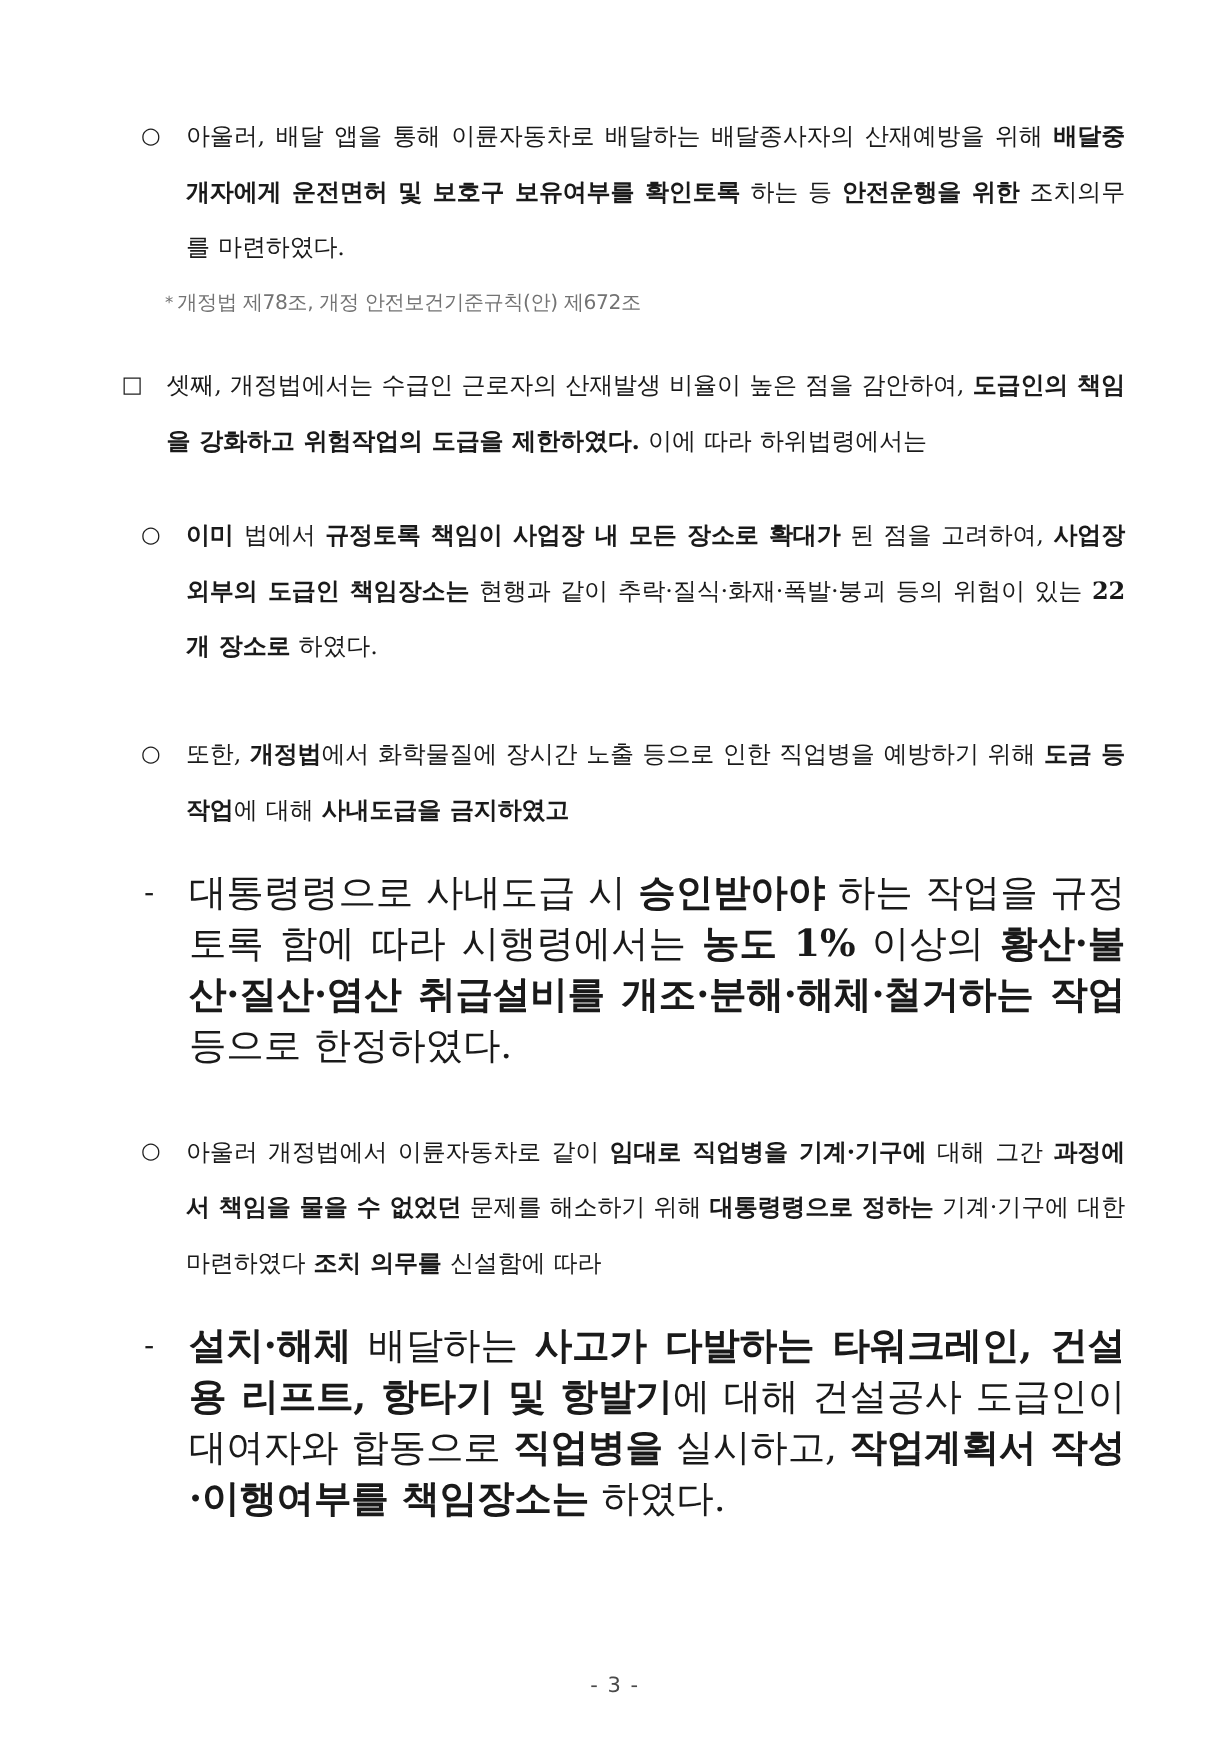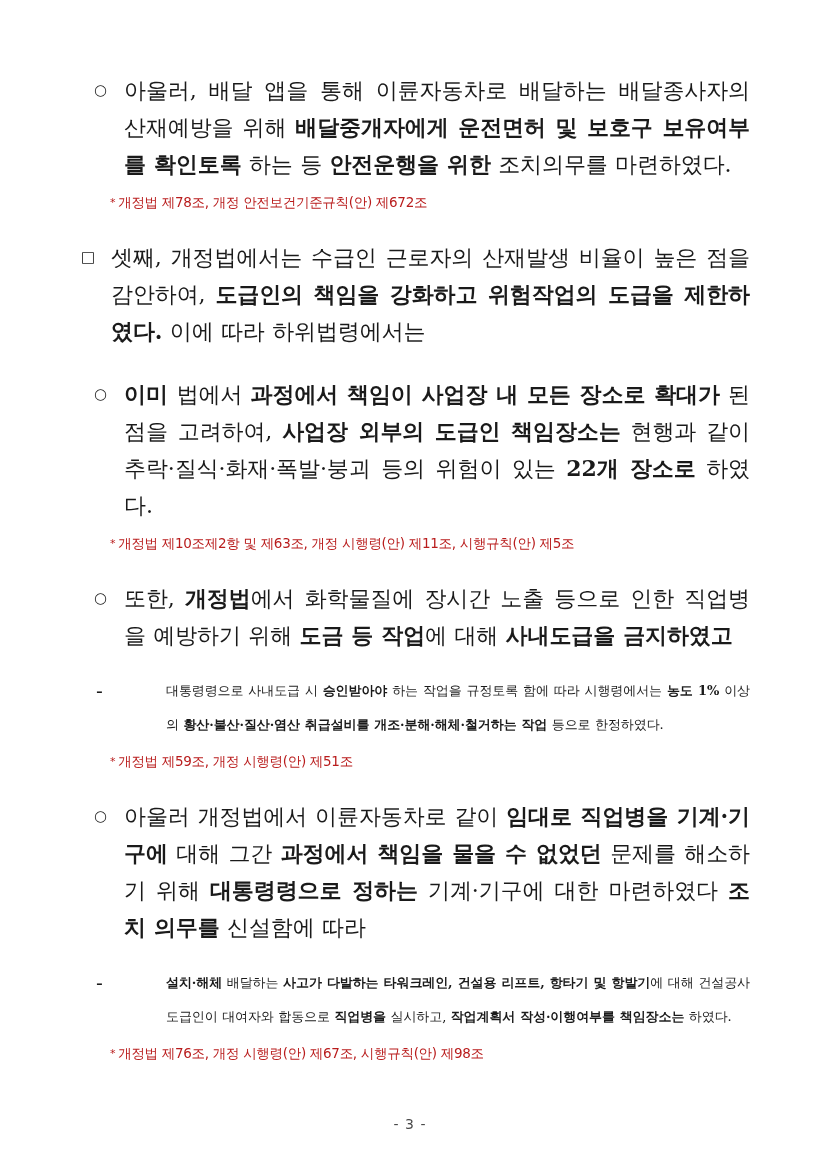--- a/index.html
+++ b/index.html
@@ -52,44 +52,43 @@
   }
   .bullet-dash {
     width: 30px;
     font-size: 19px;
     padding-left: 16px;
     line-height: 34px;
   }
 
   .body-text {
     flex: 1 1 auto;
-    font-size: 22px;
+    font-size: 16px;
     line-height: 37px;
     text-align: justify;
     text-justify: inter-character;
     letter-spacing: -0.1px;
     word-spacing: 0.5px;
     text-align-last: left;
   }
   .body-text.dash-text {
-    font-size: 13px;
+    font-size: 25px;
     line-height: 34px;
-    margin-left: 40px;
   }
 
   b, .b {
     font-weight: 700;
   }
 
   
   .footnote {
     font-family: "DejaVu Sans", "Liberation Sans", sans-serif;
     font-size: 13.5px;
     line-height: 20px;
-    color: #b91c1c;
+    color: #737373;
     padding-left: 30px;
     letter-spacing: -0.3px;
     white-space: nowrap;
   }
   .footnote .star {
     font-size: 11px;
     vertical-align: 1px;
     padding-right: 3px;
   }
 
@@ -131,64 +130,55 @@
 
   <div class="block">
     <span class="bullet bullet-square">□</span>
     <div class="body-text"><span>셋째, 개정법에서는 수급인 근로자의 산재발생 비율이 높은 점을 감안하여, </span><span class="b">도급인의 책임을 강화하고 위험작업의 도급을 제한하였다.</span><span> 이에 따라 하위법령에서는</span></div>
   </div>
 
   <div class="gap-lg"></div>
 
   <div class="block">
     <span class="bullet bullet-circle">○</span>
-    <div class="body-text"><span class="b">이미 </span><span>법에서 </span><span class="b">과정에서 책임이 사업장 내 모든 장소로 확대가</span><span> 된 점을 고려하여, </span><span class="b">사업장 외부의 도급인 책임장소는</span><span> 현행과 같이 추락·질식·화재·폭발·붕괴 등의 위험이 있는 </span><span class="b">22개 장소로</span><span> 하였다.</span></div>
+    <div class="body-text"><span class="b">이미 </span><span>법에서 </span><span class="b">규정토록 책임이 사업장 내 모든 장소로 확대가</span><span> 된 점을 고려하여, </span><span class="b">사업장 외부의 도급인 책임장소는</span><span> 현행과 같이 추락·질식·화재·폭발·붕괴 등의 위험이 있는 </span><span class="b">22개 장소로</span><span> 하였다.</span></div>
   </div>
 
   <div class="gap-sm"></div>
 
-  <div class="footnote">
-    <span class="star">*</span><span>개정법 제10조제2항 및 제63조, 개정 시행령(안) 제11조, 시행규칙(안) 제5조</span>
-  </div>
 
   <div class="gap-lg"></div>
 
   <div class="block">
     <span class="bullet bullet-circle">○</span>
     <div class="body-text"><span>또한, </span><span class="b">개정법</span><span>에서 화학물질에 장시간 노출 등으로 인한 직업병을 예방하기 위해 </span><span class="b">도금 등 작업</span><span>에 대해 </span><span class="b">사내도급을 금지하였고</span></div>
   </div>
 
   <div class="gap-md"></div>
 
   <div class="block">
     <span class="bullet bullet-dash">-</span>
     <div class="body-text dash-text"><span>대통령령으로 사내도급 시 </span><span class="b">승인받아야</span><span> 하는 작업을 규정토록 함에 따라 시행령에서는 </span><span class="b">농도 1%</span><span> 이상의 </span><span class="b">황산·불산·질산·염산 취급설비를 개조·분해·해체·철거하는 작업</span><span> 등으로 한정하였다.</span></div>
   </div>
 
   <div class="gap-sm"></div>
 
-  <div class="footnote">
-    <span class="star">*</span><span>개정법 제59조, 개정 시행령(안) 제51조</span>
-  </div>
 
   <div class="gap-lg"></div>
 
   <div class="block">
     <span class="bullet bullet-circle">○</span>
     <div class="body-text"><span>아울러 개정법에서 이륜자동차로 같이 </span><span class="b">임대로 직업병을 기계·기구에</span><span> 대해 그간 </span><span class="b">과정에서 책임을 물을 수 없었던</span><span> 문제를 해소하기 위해 </span><span class="b">대통령령으로 정하는</span><span> 기계·기구에 대한 마련하였다 </span><span class="b">조치 의무를</span><span> 신설함에 따라</span></div>
   </div>
 
   <div class="gap-md"></div>
 
   <div class="block">
     <span class="bullet bullet-dash">-</span>
     <div class="body-text dash-text"><span class="b">설치·해체</span><span> 배달하는 </span><span class="b">사고가 다발하는 타워크레인, 건설용 리프트, 항타기 및 항발기</span><span>에 대해 건설공사 도급인이 대여자와 합동으로 </span><span class="b">직업병을</span><span> 실시하고, </span><span class="b">작업계획서 작성·이행여부를 책임장소는</span><span> 하였다.</span></div>
   </div>
 
   <div class="gap-sm"></div>
 
-  <div class="footnote">
-    <span class="star">*</span><span>개정법 제76조, 개정 시행령(안) 제67조, 시행규칙(안) 제98조</span>
-  </div>
 
   <div class="page-number">- 3 -</div>
 
 </div>
 
 </body></html>

